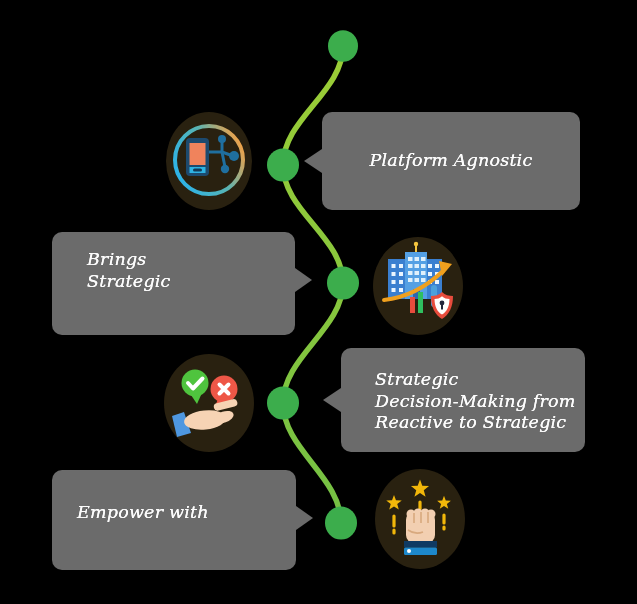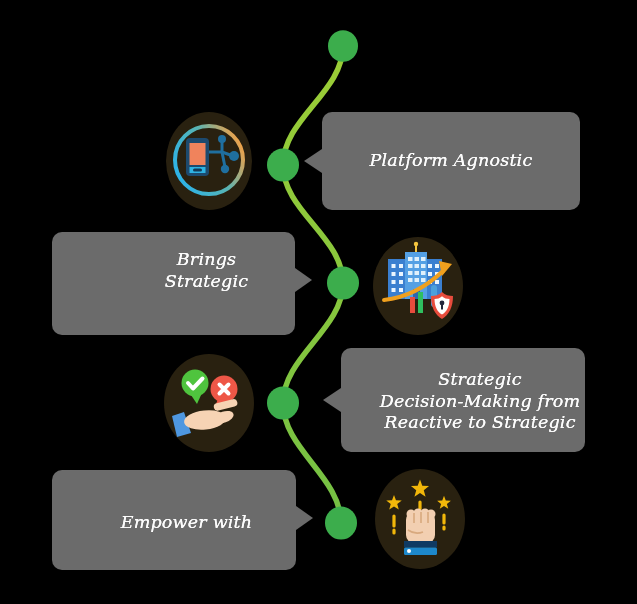--- a/index.html
+++ b/index.html
@@ -22,48 +22,47 @@
     background:#6b6b6b;
     border-radius:10px;
     color:#fcfcfc;
   }
   .callout-text{
     font-style:italic;
     font-size:17.5px;
     line-height:21.5px;
     letter-spacing:.2px;
     text-shadow:0 0 0 #fff;
-    text-align:center;
   }
   .callout.center-text{display:flex;align-items:center;justify-content:center;}
   .tail{position:absolute;width:0;height:0;}
   .tail-left{
     left:-18px;
     border-top:12.5px solid transparent;
     border-bottom:12.5px solid transparent;
     border-right:18px solid #6b6b6b;
   }
   .tail-right{
     right:-17px;
     border-top:12.5px solid transparent;
     border-bottom:12.5px solid transparent;
     border-left:17px solid #6b6b6b;
   }
   
   #callout-0{left:322px;top:112px;width:258px;height:98px;}
   #callout-0 .tail{top:37px;}
   #callout-1{left:52px;top:232px;width:243px;height:103px;}
   #callout-1 .tail{top:36px;}
-  #callout-1 .callout-text{padding:17px 0 0 52px;margin-left:14px;}
+  #callout-1 .callout-text{padding:17px 0 0 35px;}
   #callout-2{left:341px;top:348px;width:244px;height:104px;}
   #callout-2 .tail{top:40px;}
   #callout-2 .callout-text{padding:21px 0 0 34px;}
   #callout-3{left:52px;top:470px;width:244px;height:100px;}
   #callout-3 .tail{top:36px;}
-  #callout-3 .callout-text{padding:42px 0 0 25px;}
+  #callout-3 .callout-text{padding:32px 0 0 25px;}
   #icon-0{left:166px;top:112px;width:86px;height:98px;}
   #icon-1{left:373px;top:237px;width:90px;height:98px;}
   #icon-2{left:164px;top:354px;width:90px;height:98px;}
   #icon-3{left:375px;top:469px;width:90px;height:100px;}
 </style>
 </head>
 <body>
 
 <div class="canvas">
 

